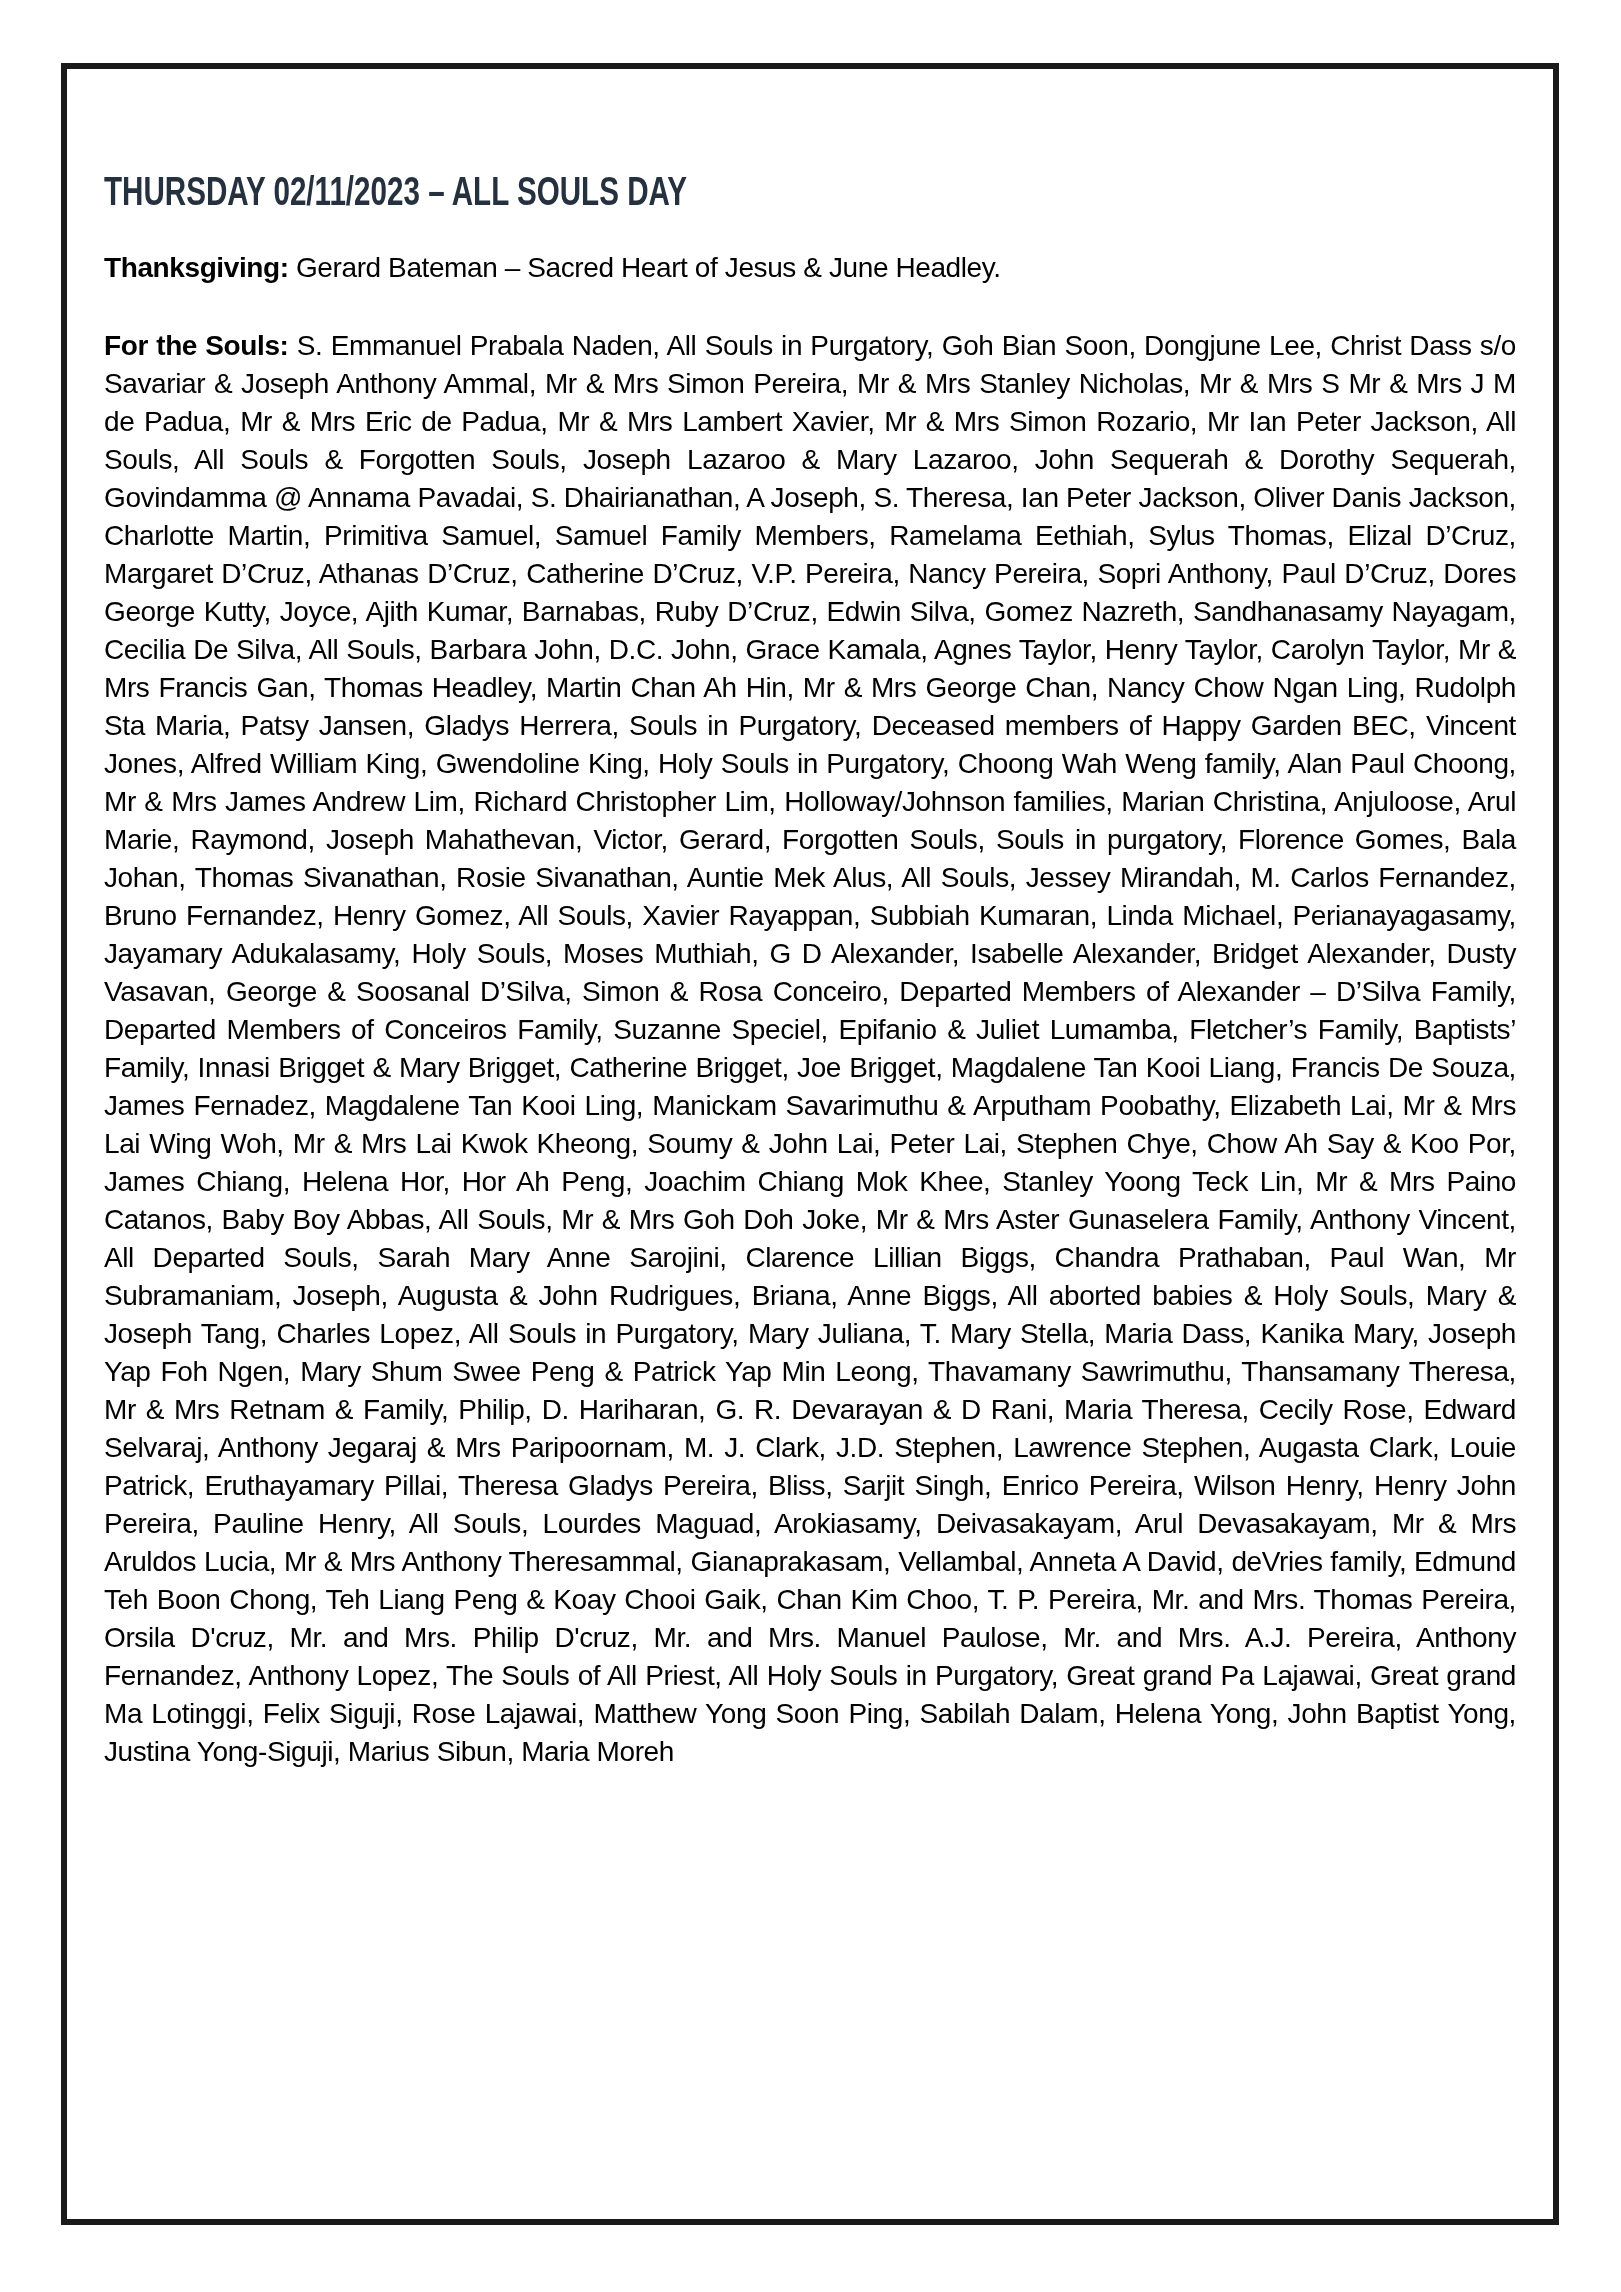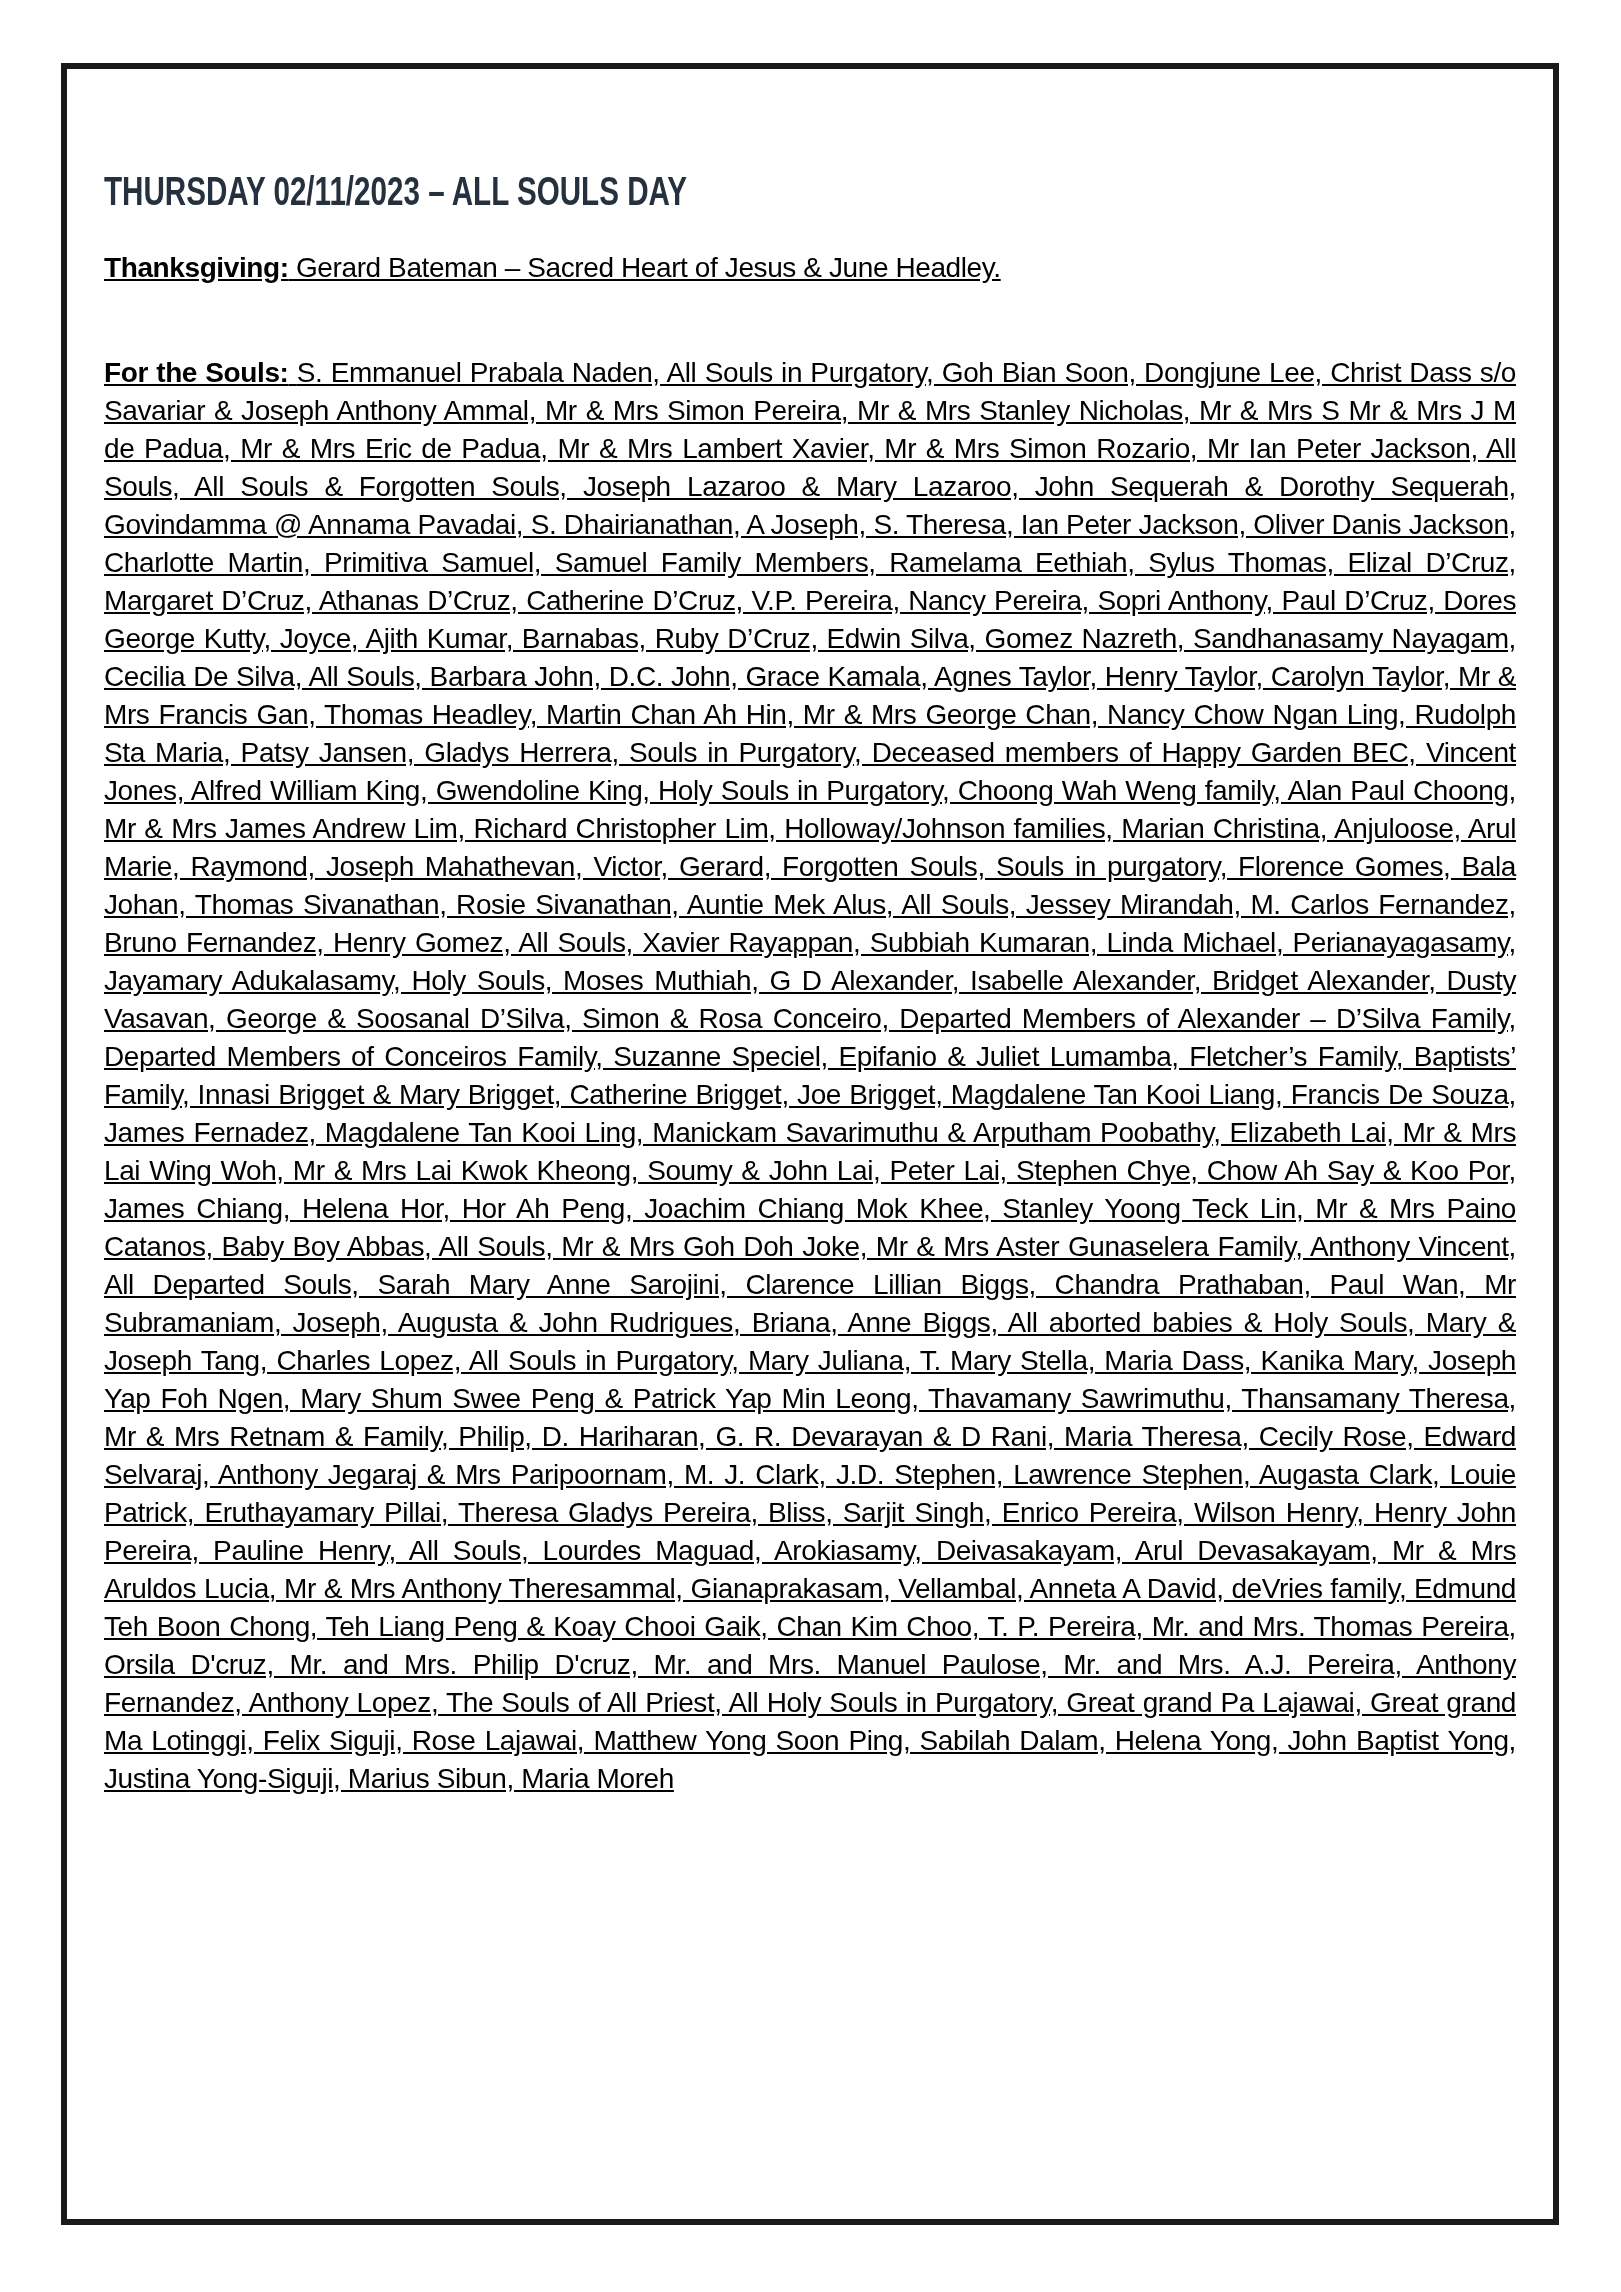--- a/index.html
+++ b/index.html
@@ -55,31 +55,30 @@
     transform: scaleX(0.74);
     transform-origin: left center;
     white-space: nowrap;
   }
   .para {
     margin: 0;
     font-size: 28px;
     line-height: 38px;
     color: #000000;
     letter-spacing: -0.4px;
-    text-decoration: underline;
   }
   .para .label {
     font-weight: 700;
     color: #000000;
   }
   .thanksgiving {
     margin-top: 35px;
   }
   .souls {
-    margin-top: 67px;
+    margin-top: 40px;
     text-align: justify;
   }
 </style>
 </head>
 <body>
 
 <div class="sheet">
   <div class="frame">
 
 

